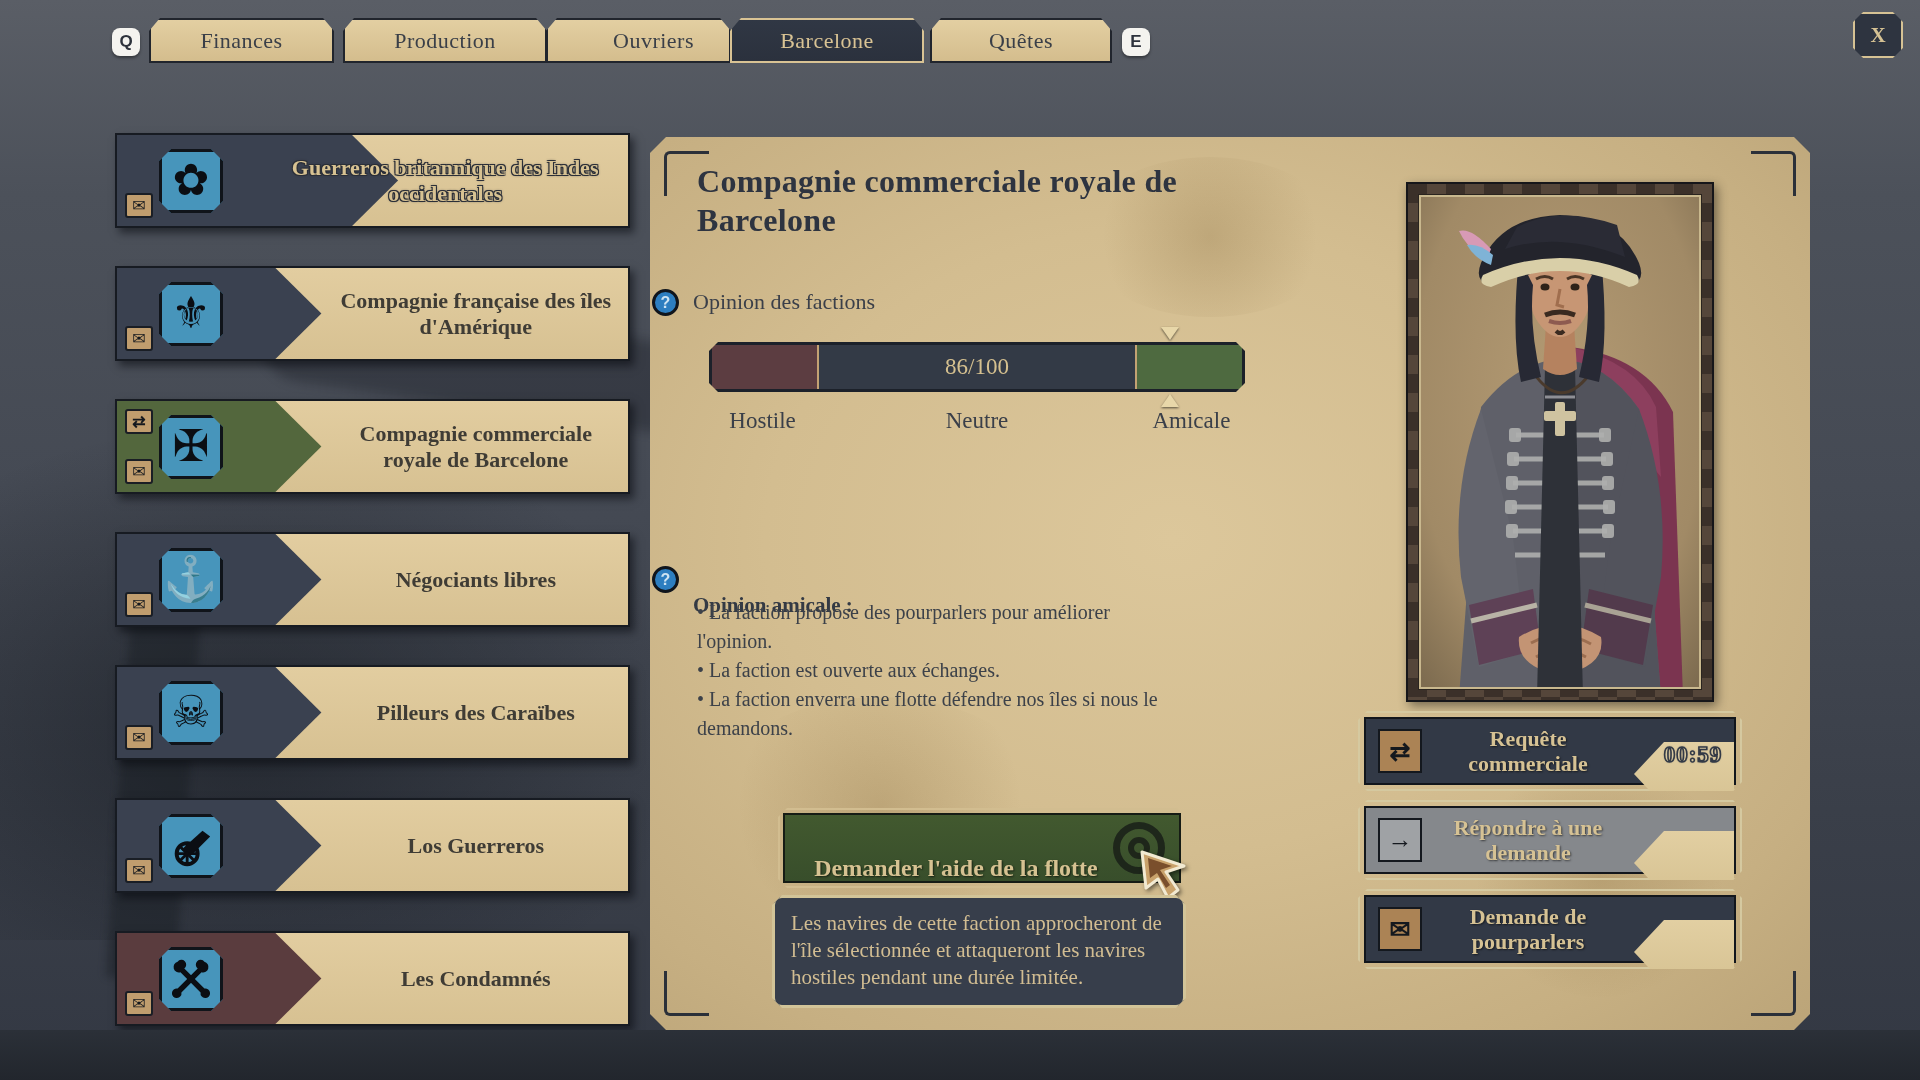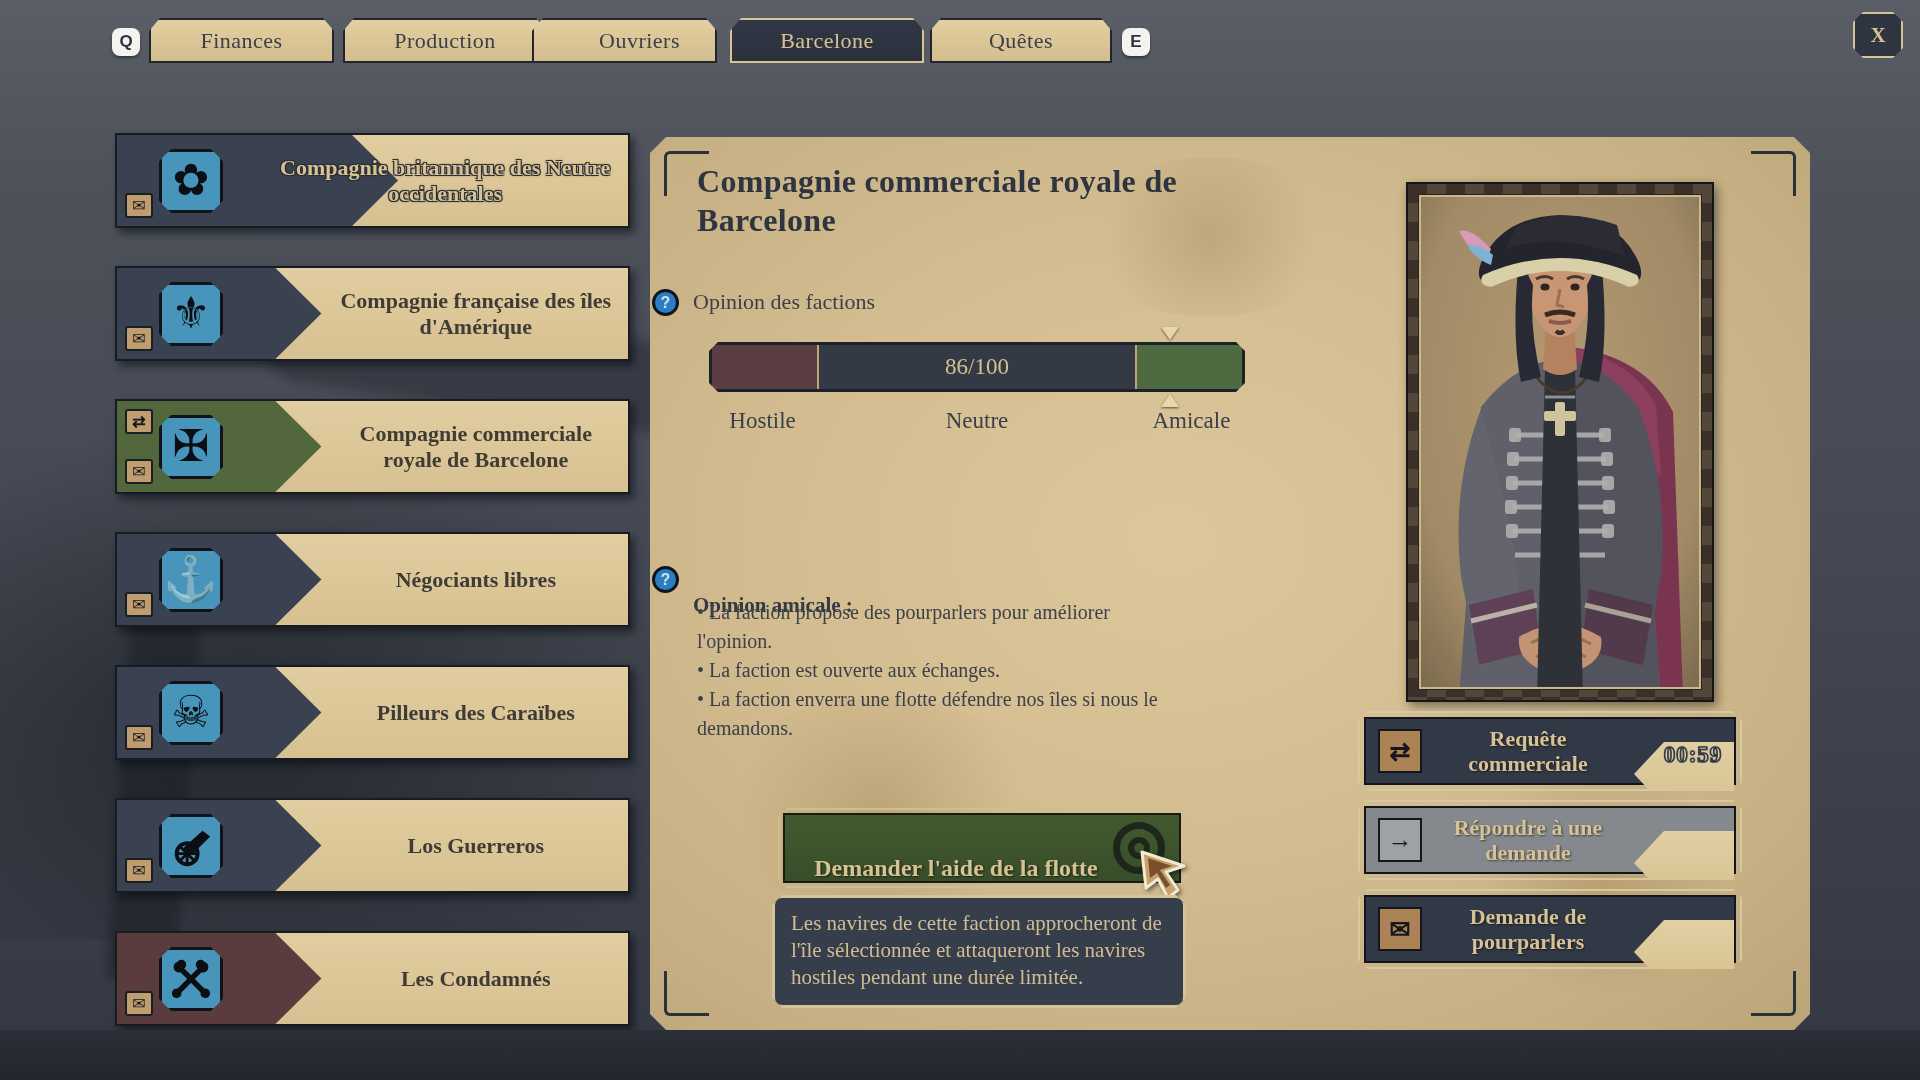--- a/index.html
+++ b/index.html
@@ -156,33 +156,33 @@
 
   <div class="ship-smudge smudge1"></div>
   <div class="ship-smudge smudge2"></div>
   <div class="ship-smudge smudge3"></div>
   <div class="ship-smudge smudge4"></div>
 
   <div class="keycap" style="left:112px">Q</div>
   <div id="tabs-holder">
       <div class="tab" style="left: 149px; width: 185px;">Finances</div>
       <div class="tab" style="left: 343px; width: 204px;">Production</div>
-      <div class="tab" style="left: 532px; width: 185px; padding-left: 30px;">Ouvriers</div>
+      <div class="tab" style="left: 546px; width: 185px; padding-left: 30px;">Ouvriers</div>
       <div class="tab active" style="left: 730px; width: 194px;">Barcelone</div>
       <div class="tab" style="left: 930px; width: 182px;">Quêtes</div>
     </div>
   <div class="keycap" style="left:1122px">E</div>
   <div class="close-btn">X</div>
 
   <div id="faction-list">
       <div class="faction f-highlight" style="top: 133px;">
         <div class="f-chevron"></div>
         <div class="emblem">✿</div>
         <div class="chip mail">✉</div>
-        <div class="f-name">Compagnie britannique des Neutre occidentales</div>
+        <div class="f-name">Guerreros britannique des Indes occidentales</div>
       </div>
       <div class="faction " style="top: 266px;">
         <div class="f-chevron"></div>
         <div class="emblem">⚜</div>
         <div class="chip mail">✉</div>
         <div class="f-name">Compagnie française des îles d'Amérique</div>
       </div>
       <div class="faction f-selected" style="top: 399px;">
         <div class="f-chevron"></div>
         <div class="emblem">✠</div>

